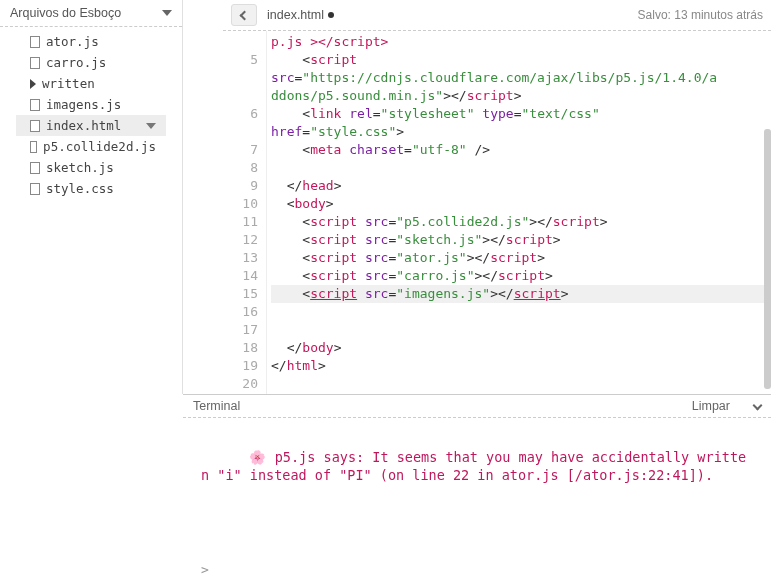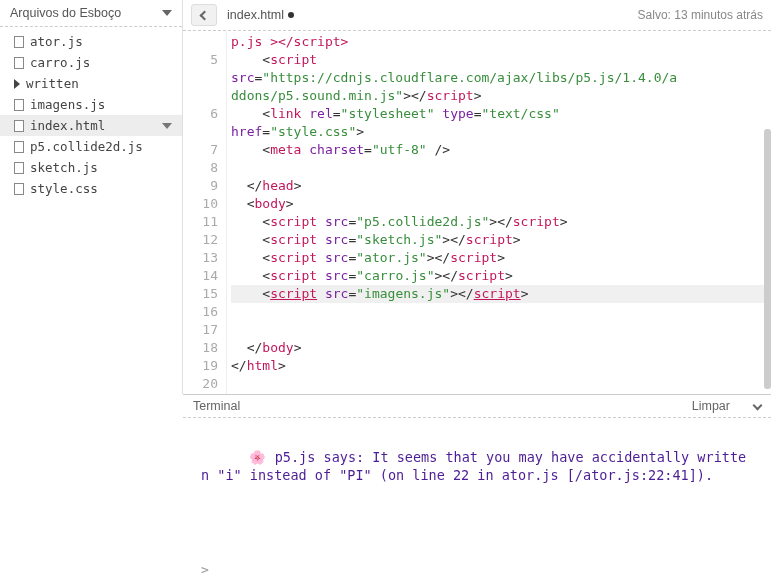--- a/index.html
+++ b/index.html
@@ -1,22 +1,22 @@
 <!DOCTYPE html>
 <html><head>
 <meta charset="utf-8">
 <style>
 * { margin: 0; padding: 0; box-sizing: border-box; }
 body { font-family: -apple-system, BlinkMacSystemFont, "Segoe UI", Arial, sans-serif; font-size: 13px; color: #333; background: #fff; width: 771px; height: 583px; overflow: hidden; display: flex; flex-direction: column; }
-.top { display: flex; height: 394px; }
+.top { display: flex; height: 394px; gap: 40px; }
 .sidebar { width: 183px; background: #fff; border-right: 1px solid #e0e0e0; display: flex; flex-direction: column; }
 .sidebar-header { display: flex; align-items: center; justify-content: space-between; padding: 6px 10px; border-bottom: 1px dashed #ccc; font-size: 12.5px; color: #555; }
 .sidebar-header span { flex: 1; }
 .tri-down { width: 0; height: 0; border-left: 5px solid transparent; border-right: 5px solid transparent; border-top: 6px solid #666; margin-left: 6px; }
-.file-list { padding: 4px 0; text-align: right; }
+.file-list { padding: 4px 16px; text-align: right; }
 .file-item { display: flex; align-items: center; padding: 3px 10px 3px 14px; font-family: "Menlo","Consolas",monospace; font-size: 12.5px; color: #444; cursor: pointer; position: relative; }
 .file-item.selected { background: #ededed; }
 .file-item .tri-r { position: absolute; right: 10px; width:0; height:0; border-left:5px solid transparent; border-right:5px solid transparent; border-top:6px solid #777; }
 .file-icon { width: 10px; height: 12px; border: 1px solid #888; margin-right: 6px; position: relative; background: #fff; }
 .folder-tri { width:0;height:0;border-top:5px solid transparent;border-bottom:5px solid transparent;border-left:6px solid #444; margin-right:6px;}
 .editor { flex: 1; display: flex; flex-direction: column; overflow: hidden; }
 .editor-header { display: flex; align-items: center; padding: 4px 8px; border-bottom: 1px dashed #ccc; font-size: 12.5px; color: #555; gap: 10px; }
 .back-btn { width: 26px; height: 22px; background: #f1f1f1; border: 1px solid #ddd; border-radius: 3px; display: flex; align-items: center; justify-content: center; cursor:pointer; }
 .chev-l { width:7px;height:7px;border-left:2px solid #666;border-bottom:2px solid #666;transform:rotate(45deg);}
 .tab-name { display:flex; align-items:center; gap:4px; }
@@ -30,21 +30,21 @@
 .code .hl { background:#f0f0f0; }
 .c-tag { color:#c2185b; }
 .c-attr { color:#7b1fa2; }
 .c-str { color:#388e3c; }
 .c-u { text-decoration: underline; }
 .scroll-ind { position:absolute; right:0; top:98px; width:7px; height:260px; background:#ccc; border-radius:3px; }
 .terminal-wrap { flex:1; border-top:1px solid #ccc; margin-left:183px; display:flex; flex-direction:column; background:#fff; }
 .term-header { display:flex; align-items:flex-end; padding:4px 10px; font-size:12.5px; color:#666; border-bottom:1px dashed #ccc; }
 .term-header .clear { margin-left:auto; display:flex; align-items:center; gap:24px; cursor:pointer;}
 .chev-d { width:7px;height:7px;border-right:2px solid #666;border-bottom:2px solid #666;transform:rotate(45deg); margin-bottom:2px;}
-.term-body { flex:1; padding:12px 18px; font-family:"Menlo","Consolas",monospace; font-size:13.5px; color:#4c1d95; line-height:1.35; overflow:hidden; }
+.term-body { flex:1; padding:12px 18px; font-family:"Menlo","Consolas",monospace; font-size:13.5px; color:#be185d; line-height:1.35; overflow:hidden; }
 .term-line { white-space:pre-wrap; word-break:break-all; }
 .prompt { color:#999; padding:2px 18px 6px; font-family:monospace; }
 .flower { display:inline-block; }
 </style>
 </head>
 <body>
 
 <div class="top">
   <div class="sidebar">
     <div class="sidebar-header">

